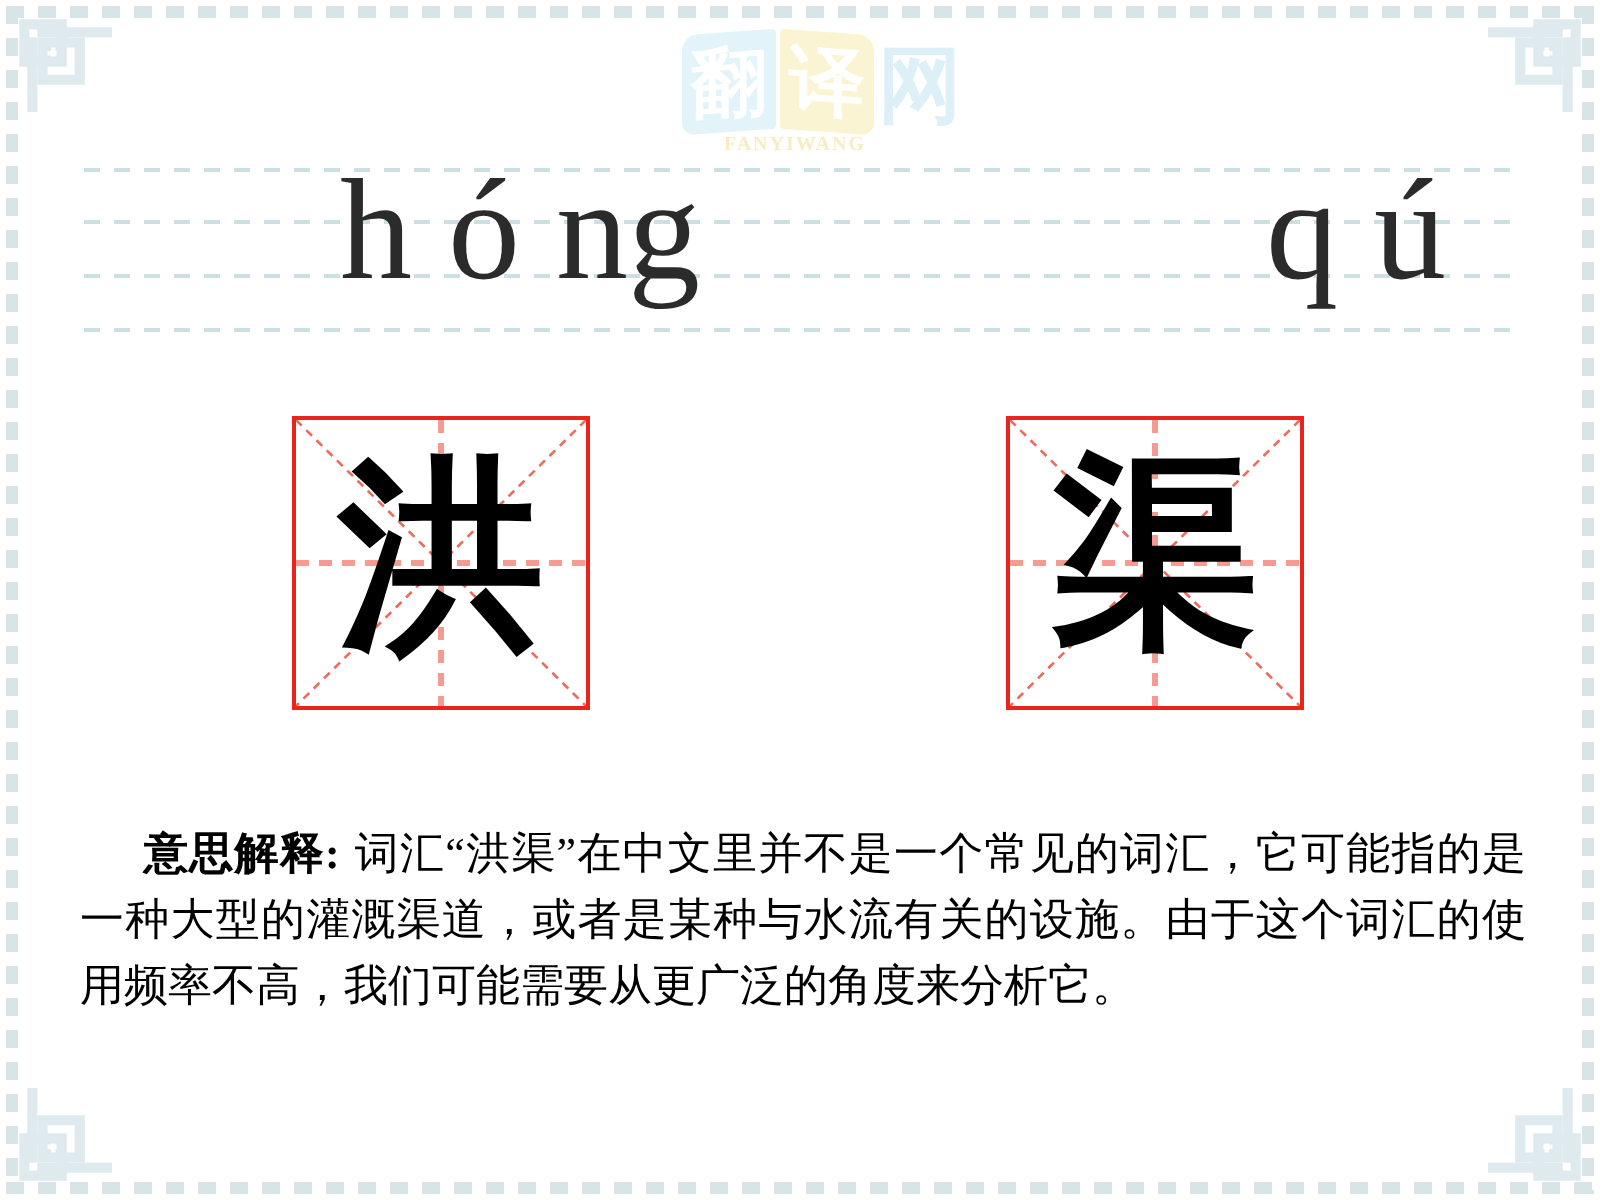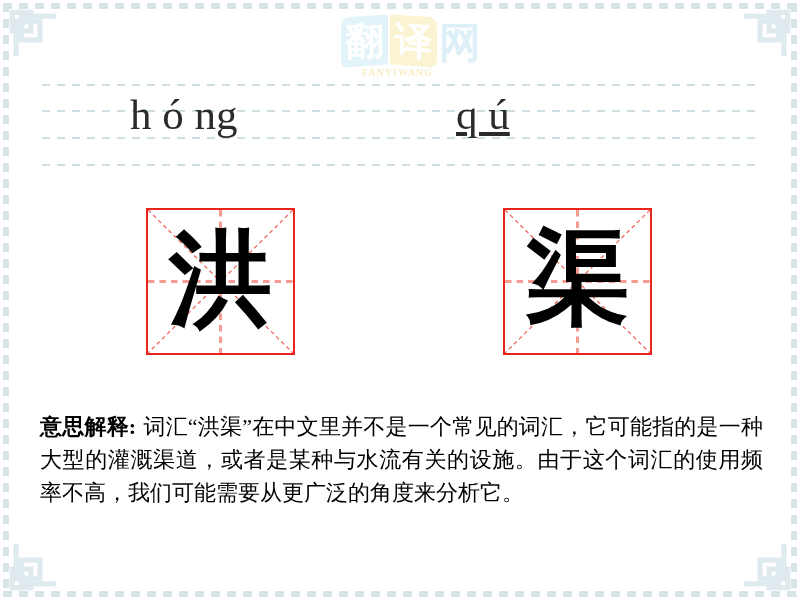--- a/index.html
+++ b/index.html
@@ -33,37 +33,37 @@
   .wm-net{position:absolute;left:104px;top:16px;font-size:42px;font-weight:bold;
     color:#ddeff7;font-family:"Liberation Sans","DejaVu Sans",sans-serif;line-height:1;}
   .wm-caption{position:absolute;left:10px;bottom:0;width:105px;text-align:center;
     font-size:10px;font-weight:bold;letter-spacing:1px;color:#f7edc4;
     font-family:"Liberation Serif","DejaVu Serif",serif;}
   
   .pinyin-grid{position:absolute;left:42px;top:84px;width:716px;height:82px;}
   .pline{position:absolute;left:0;right:0;height:2px;
     background:repeating-linear-gradient(90deg,#cddfe3 0 8px,transparent 8px 15px);}
   .pline.l1{top:0;} .pline.l2{top:26px;} .pline.l3{top:53px;} .pline.l4{top:80px;}
-  .pinyin-text{position:absolute;top:86px;height:58px;text-align:left;
-    font-size:43px;color:#2b2b2b;line-height:58px;white-space:pre;}
+  .pinyin-text{position:absolute;top:86px;height:58px;text-align:right;
+    font-size:72px;color:#2b2b2b;line-height:58px;white-space:pre;}
   .pinyin-text.first{left:130px;width:220px;}
-  .pinyin-text.second{left:456px;width:215px;text-decoration:underline;}
+  .pinyin-text.second{left:508px;width:215px;}
   
   .hanzi-box{position:absolute;top:208px;width:149px;height:147px;
     border:2px solid #e8241c;box-sizing:border-box;background:#ffffff;}
   .hanzi-box.first{left:146px;}
   .hanzi-box.second{left:503px;}
   .hanzi-box svg{position:absolute;inset:0;width:100%;height:100%;}
   .hanzi{position:absolute;inset:0;display:flex;align-items:center;justify-content:center;
     font-size:103px;font-weight:900;color:#000;line-height:1;padding-bottom:4px;
     font-family:"Liberation Serif","DejaVu Serif",serif;}
   
   .explanation{position:absolute;left:40px;top:410px;width:723px;
     font-size:22px;line-height:33px;color:#000;text-align:justify;}
-  .expl-label{font-weight:bold;margin-right:7px;}
+  .expl-label{font-weight:bold;margin-right:7px;margin-left:32px;}
 </style>
 </head>
 <body>
 
 <div class="edge h top"></div>
 <div class="edge h bottom"></div>
 <div class="edge v left"></div>
 <div class="edge v right"></div>
 
 <div class="corner tl">

